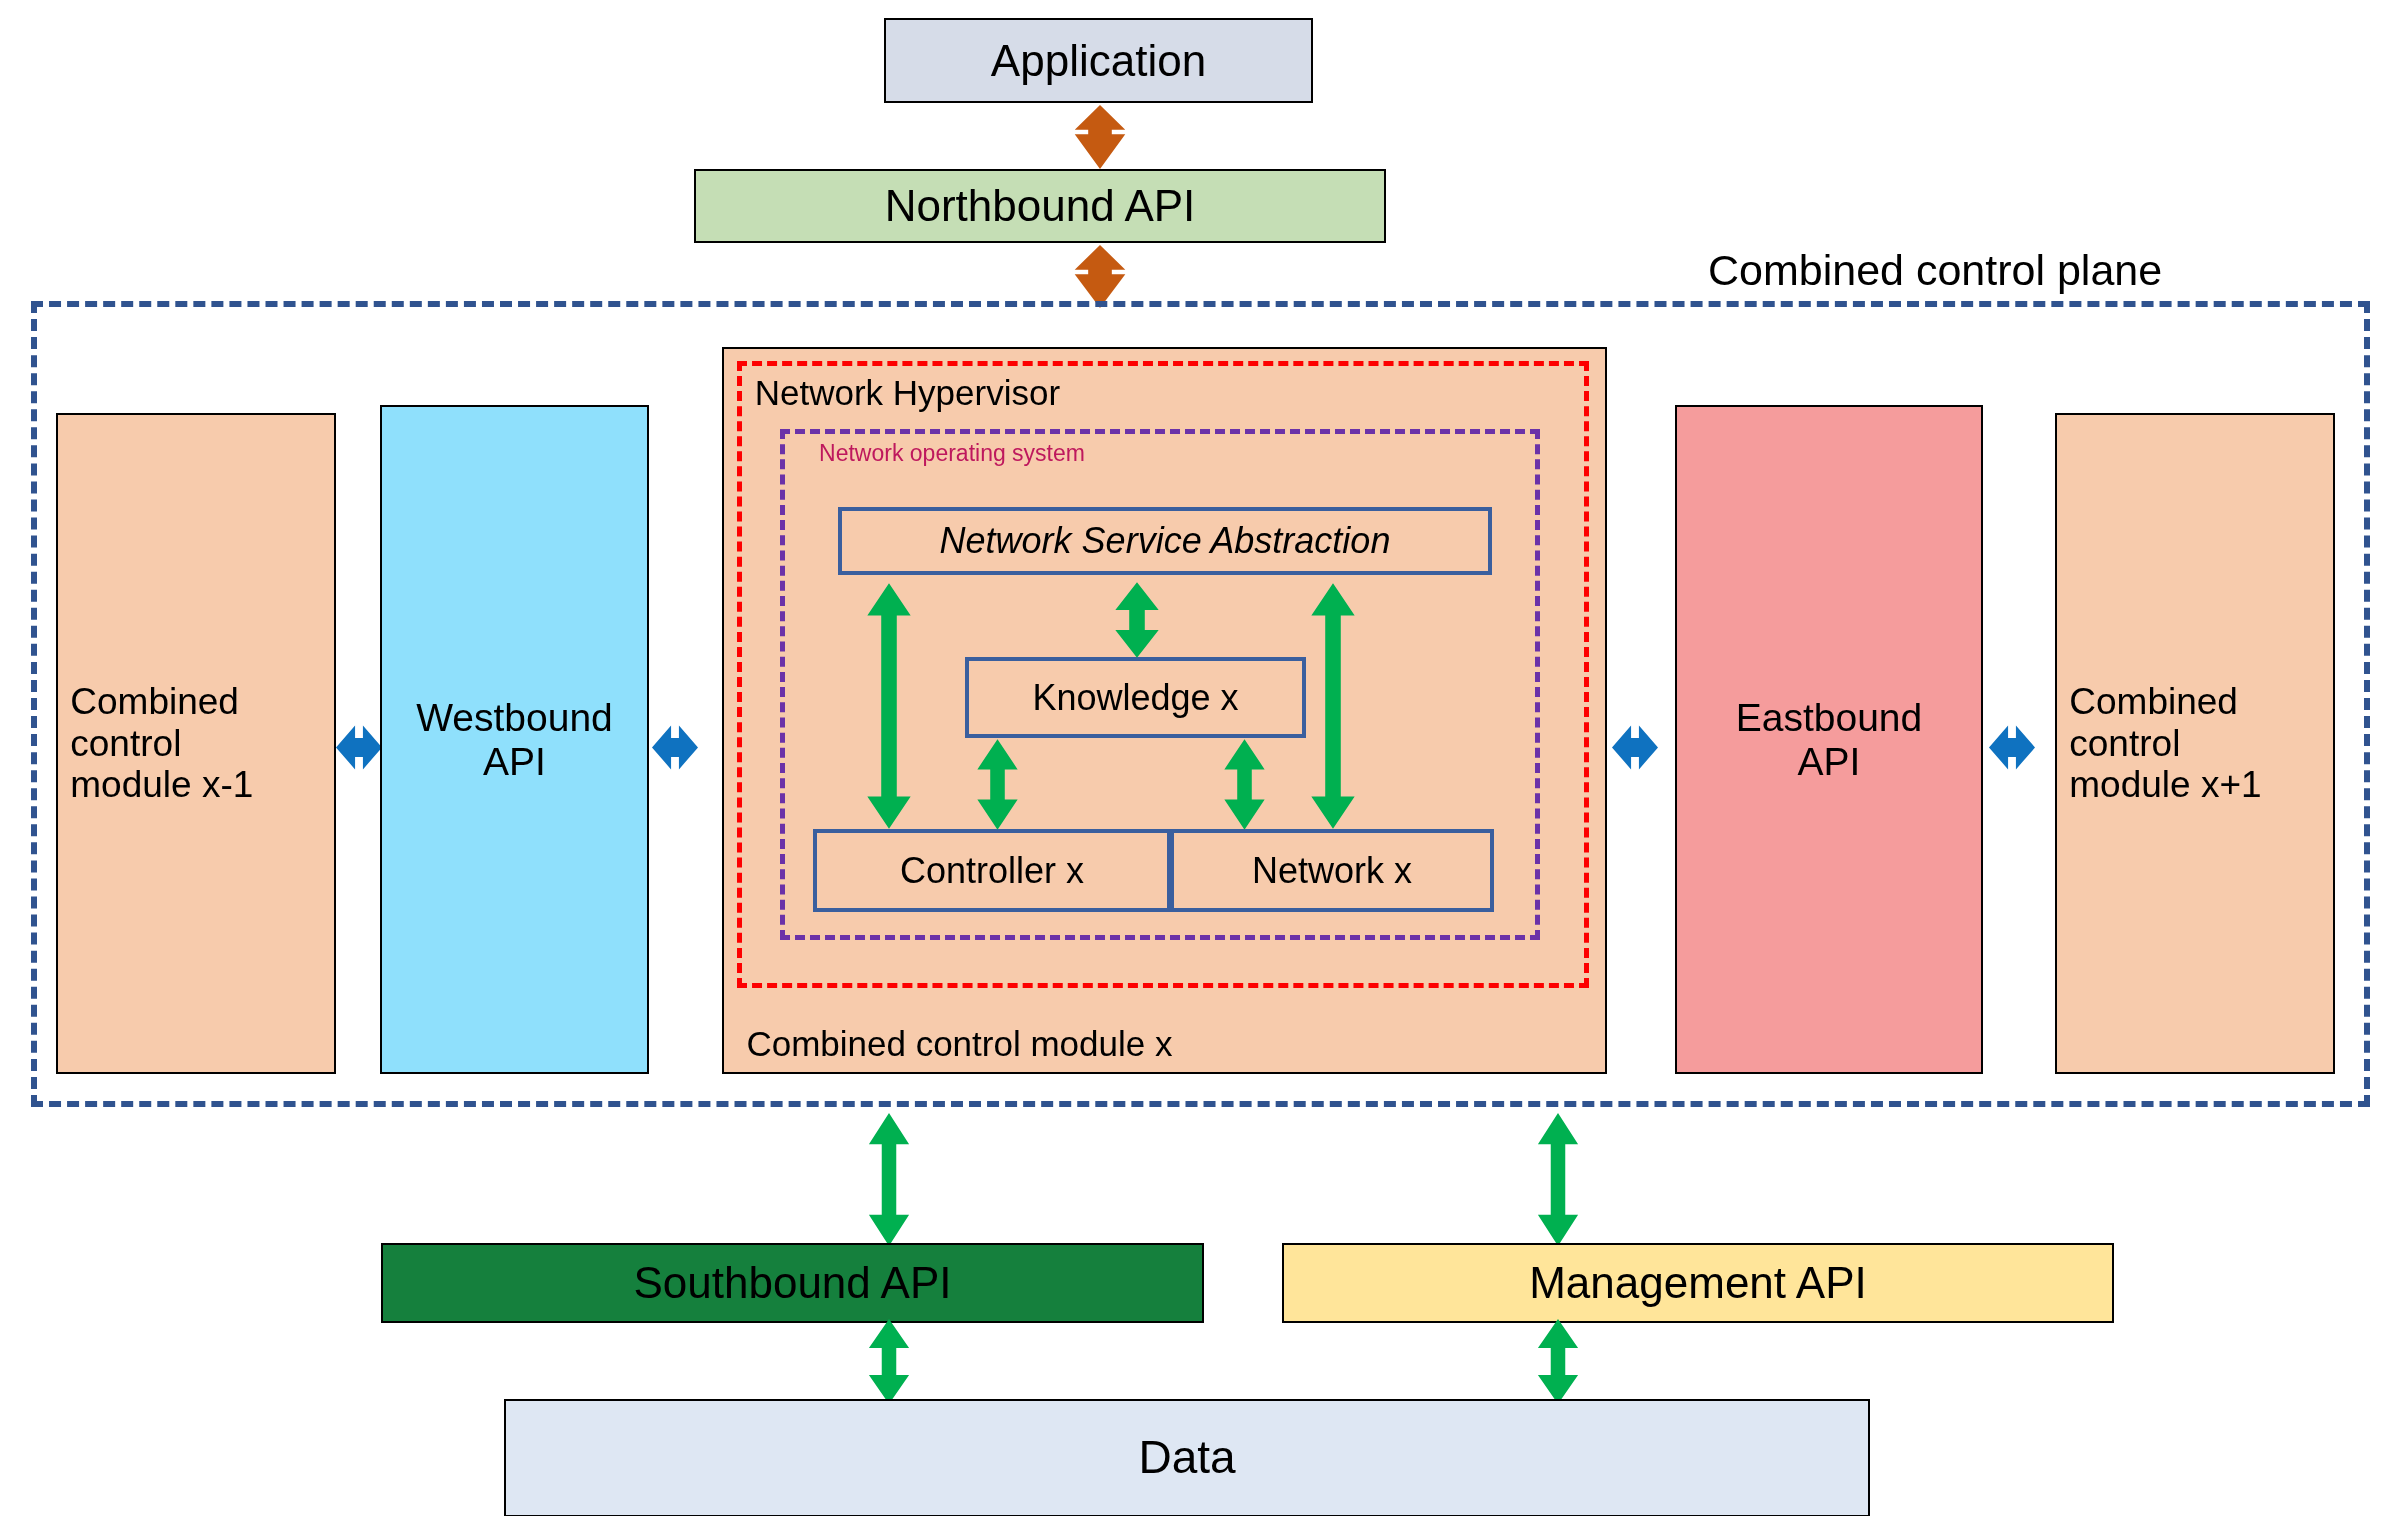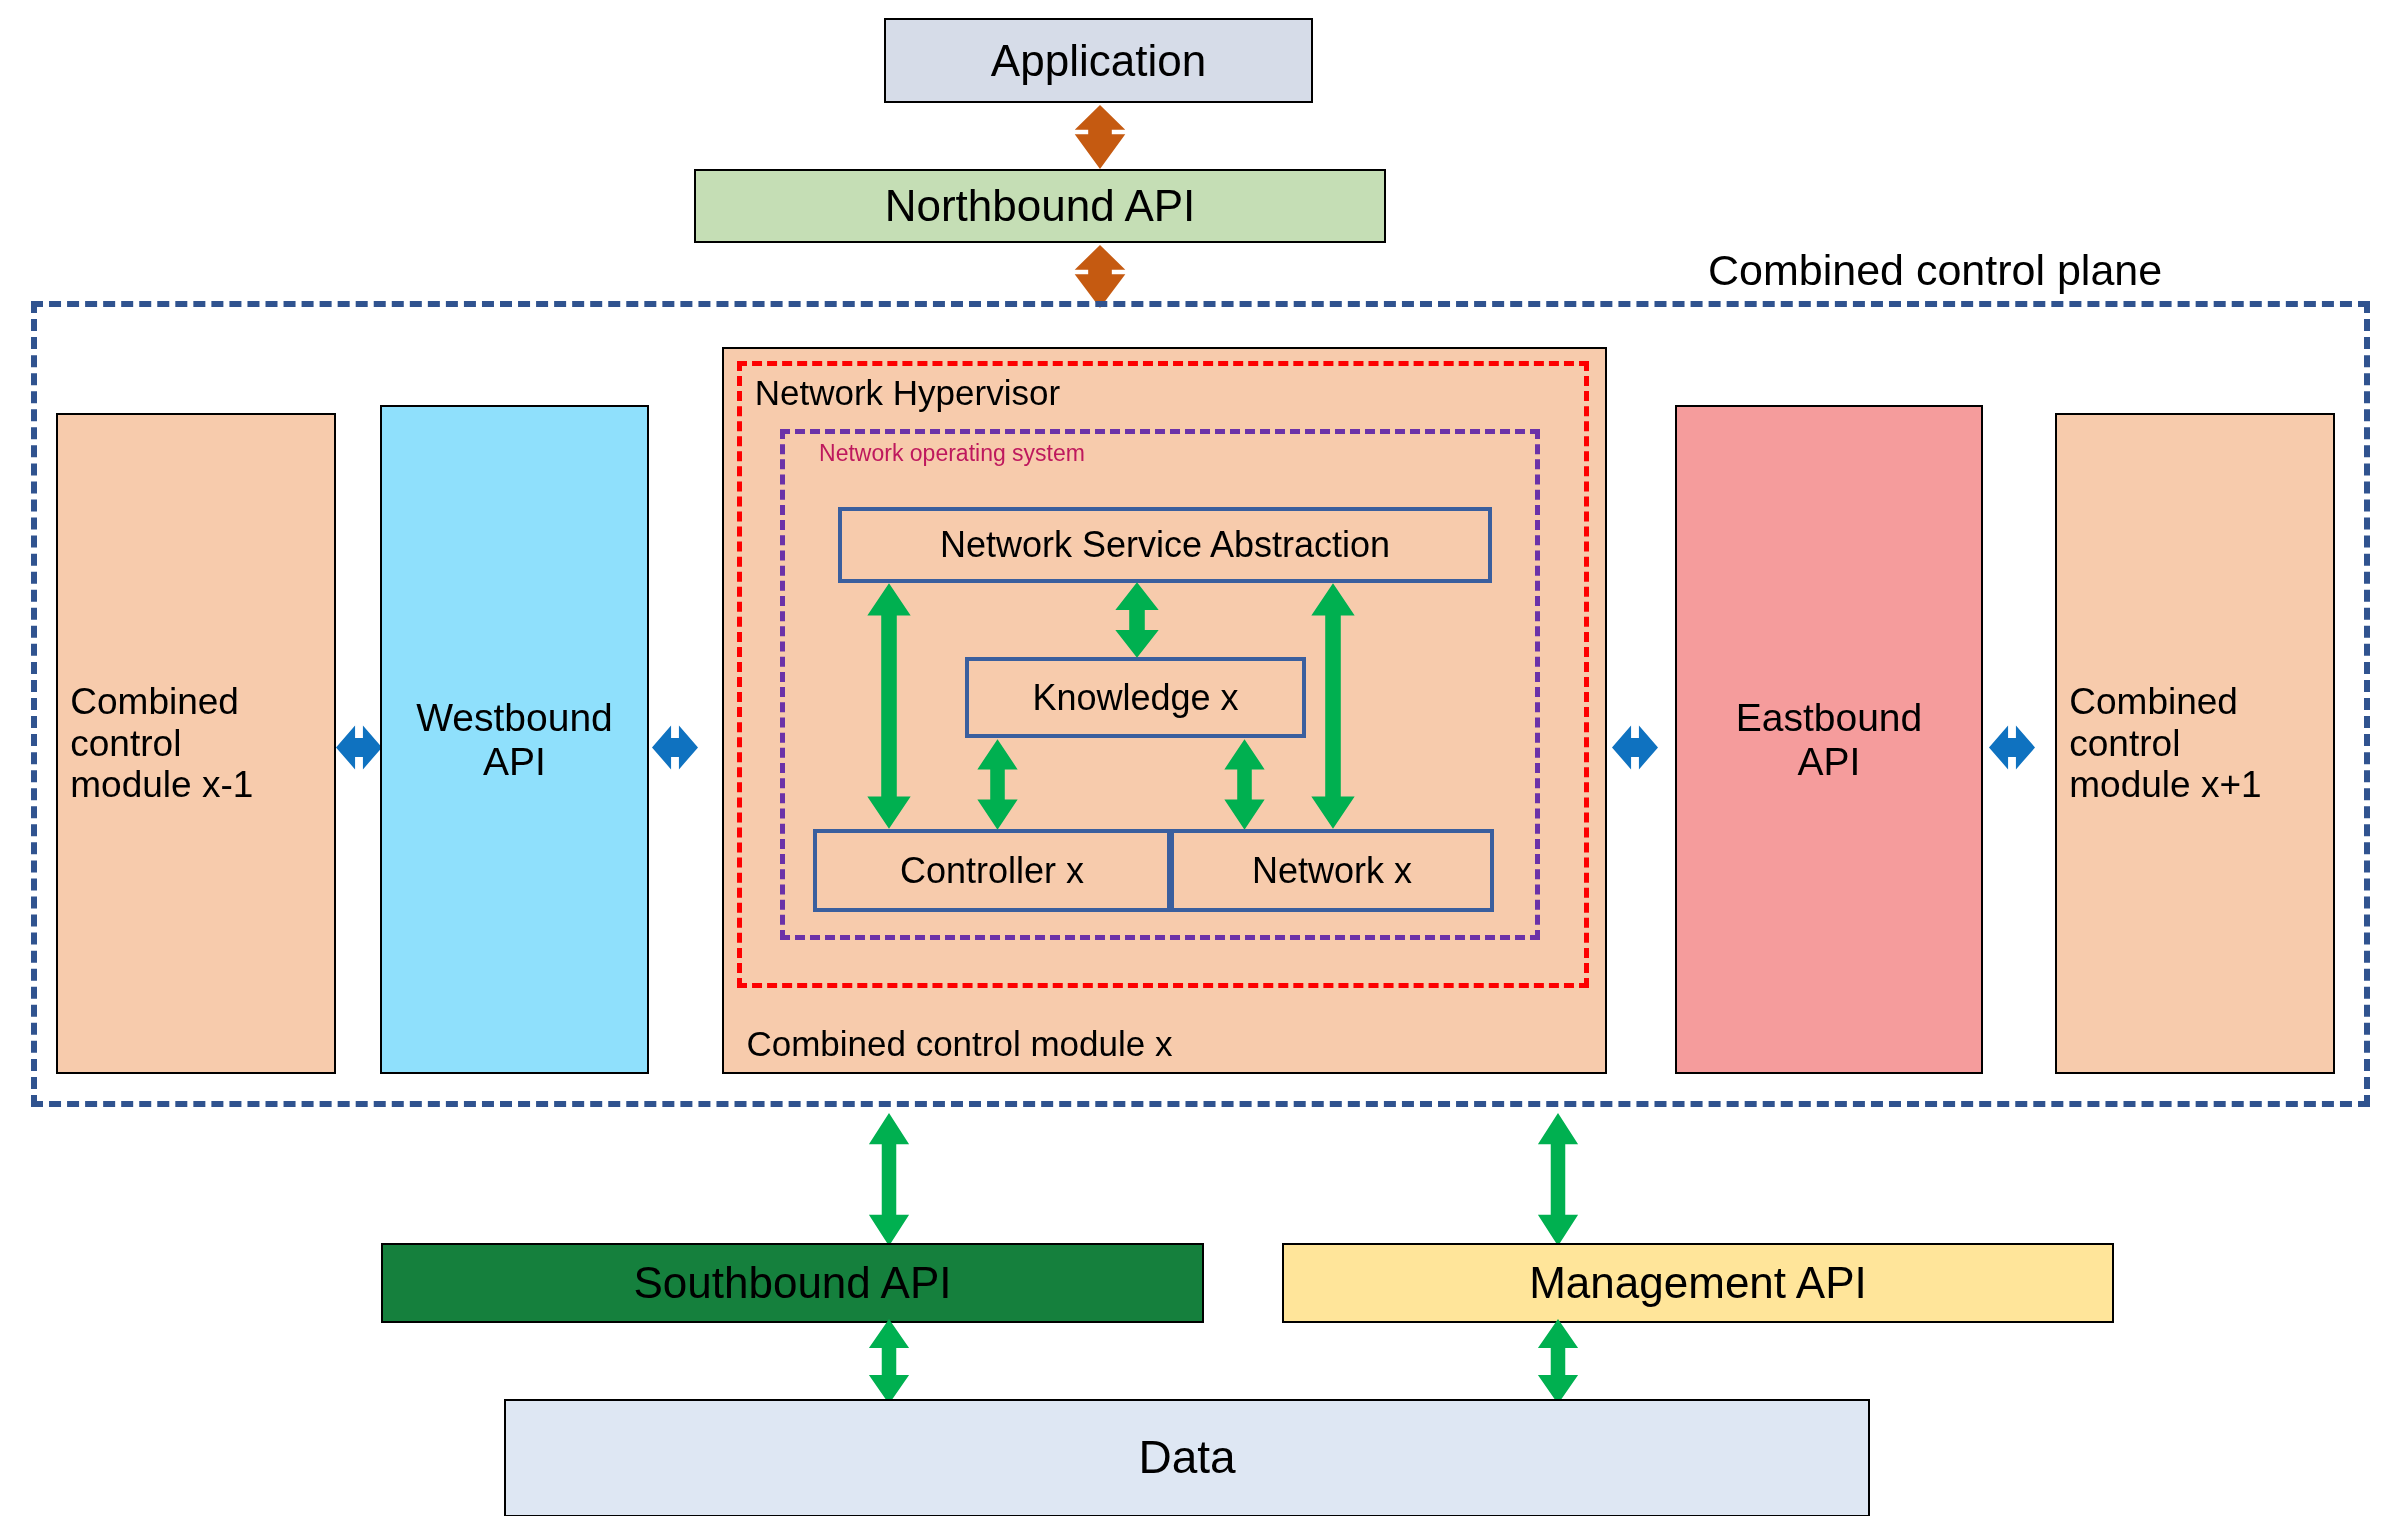--- a/index.html
+++ b/index.html
@@ -141,21 +141,21 @@
     box-sizing: border-box;
     border: 4.5px solid #3a5f9e;
     background: #f7cbac;
     display: flex;
     align-items: center;
     justify-content: center;
     text-align: center;
     color: #000000;
     font-size: 36px;
   }
-  #nsa-box   { left: 838px; top: 507px; width: 654px; height: 76px; }
+  #nsa-box   { left: 838px; top: 507px; width: 654px; height: 68px; font-style: italic; }
   #knowledge-box { left: 965px; top: 657px; width: 341px; height: 81px; }
   #controller-box { left: 813px; top: 829px; width: 358px; height: 83px; }
   #manager-box   { left: 1170px; top: 829px; width: 324px; height: 83px; }
 
   
   #southbound-api {
     left: 381px; top: 1243px; width: 823px; height: 80px;
     background: #15803d;
     font-size: 44px;
   }

